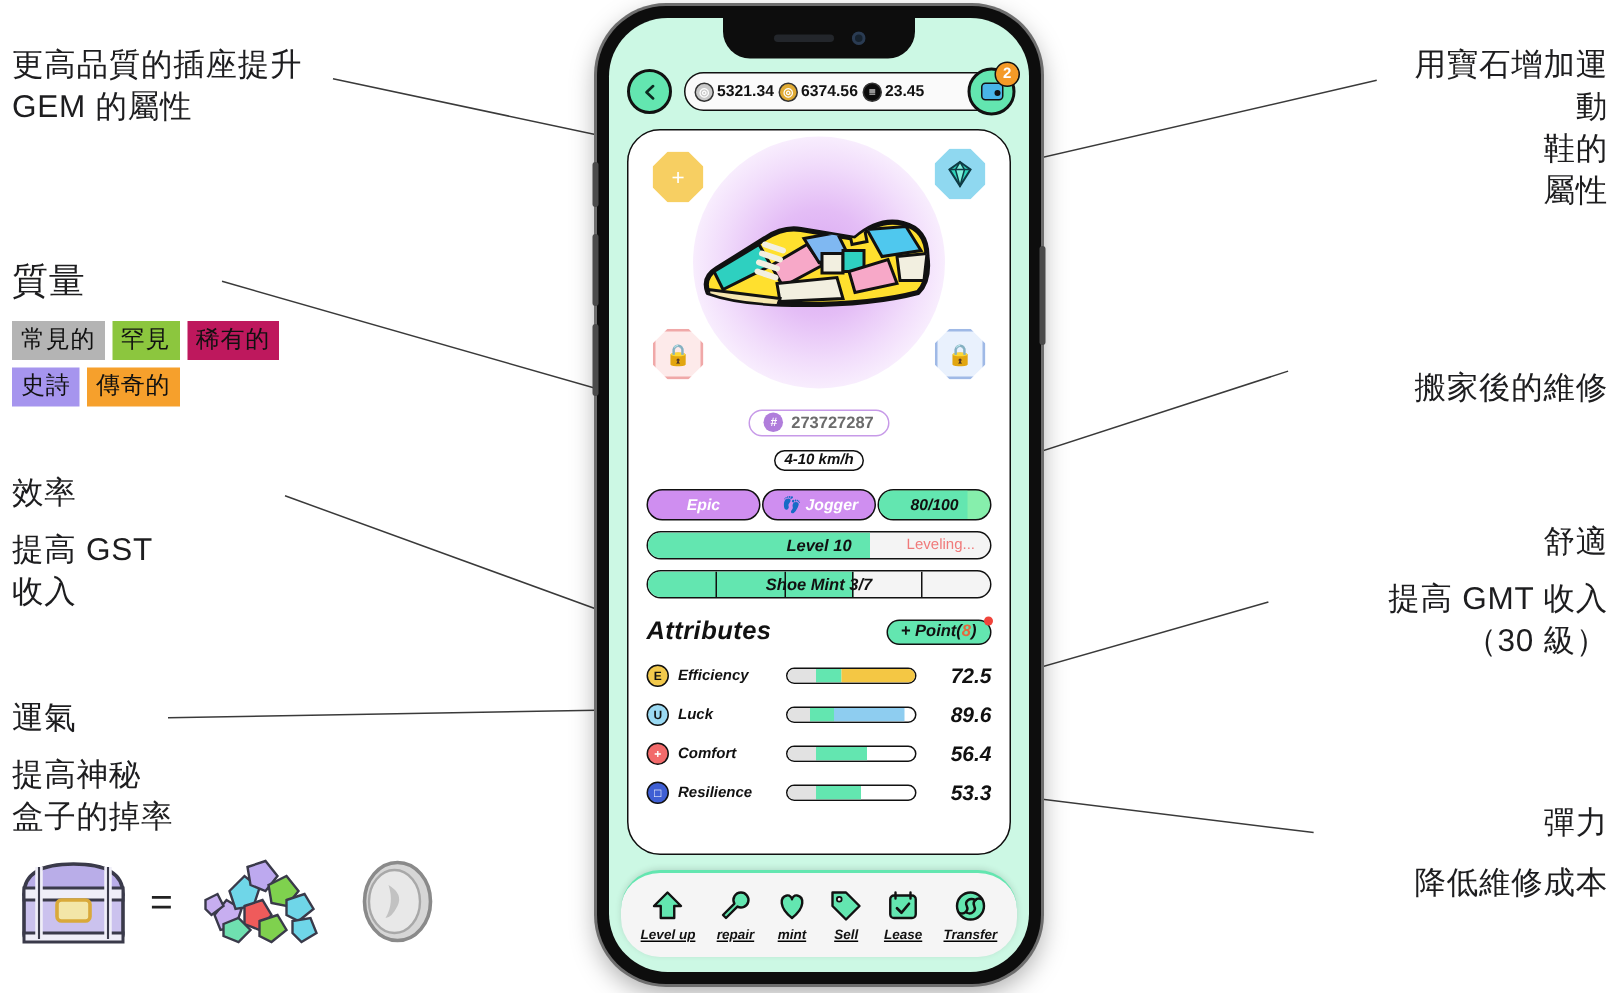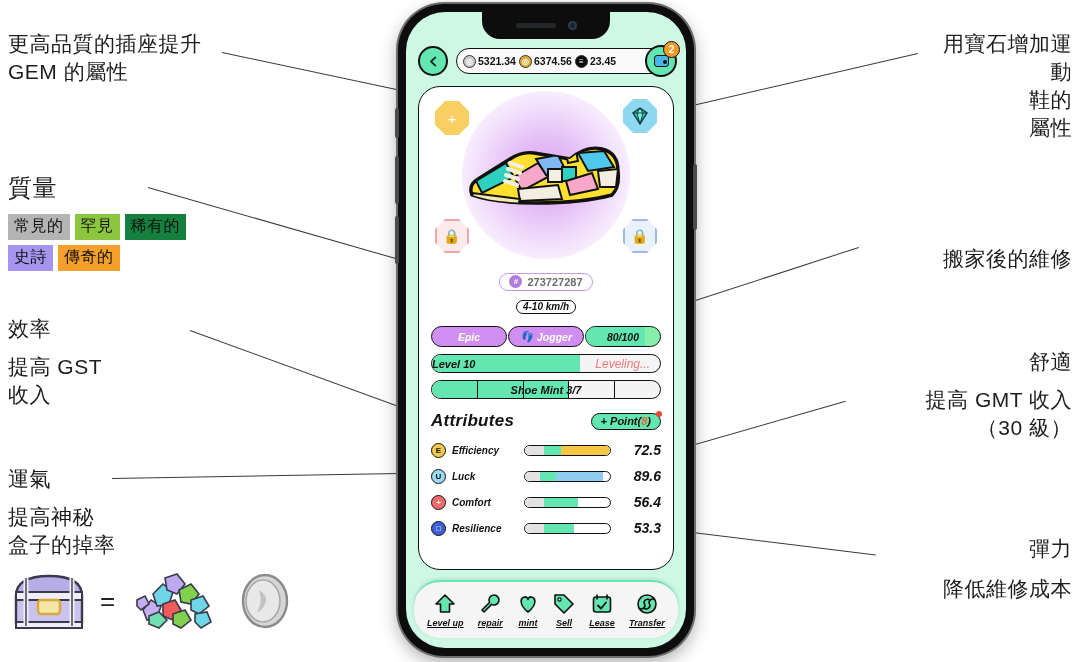--- a/index.html
+++ b/index.html
@@ -132,22 +132,22 @@
   }
   .dur .fill { position: absolute; left: 0; top: 0; bottom: 0; background: #63e6b0; }
   .dur span { position: relative; font-size: 10.5px; font-style: italic; font-weight: 700; color: #111; }
 
   
   .levelbar, .mintbar {
     margin: 7px 12px 0; height: 19px; border-radius: 10px; border: 1.5px solid #111;
     background: #f4f4f4; position: relative; overflow: hidden; display: flex; align-items: center;
   }
   .levelbar .fill { position: absolute; left: 0; top: 0; bottom: 0; background: #63e6b0; }
-  .levelbar .ltxt { position: absolute; left: 0; right: 0; text-align: left; font-size: 11px; font-style: italic; font-weight: 700; color: #111; }
-  .levelbar .lstatus { position: absolute; right: 10px; font-size: 12px; font-style: italic; color: #f07a7a; margin-left: 25px; }
+  .levelbar .ltxt { position: absolute; left: 0; right: 0; text-align: center; font-size: 11px; font-style: italic; font-weight: 700; color: #111; }
+  .levelbar .lstatus { position: absolute; right: 10px; font-size: 10px; color: #f07a7a; margin-left: 25px; }
   .mintbar .segs { position: absolute; inset: 0; display: flex; }
   .mintbar .seg { flex: 1; border-right: 1.5px solid #111; }
   .mintbar .seg:last-child { border-right: 0; }
   .mintbar .seg.on { background: #63e6b0; }
   .mintbar .mtxt { position: absolute; left: 0; right: 0; text-align: center; font-size: 11px; font-style: italic; font-weight: 700; color: #111; }
 
   
   .attrhead { display: flex; align-items: center; justify-content: space-between; padding: 12px 12px 0; }
   .attrhead h2 { font-size: 17px; font-style: italic; font-weight: 800; color: #111; letter-spacing: .3px; }
   .pointbtn {
@@ -186,21 +186,21 @@
     <div>更高品質的插座提升</div>
     <div>GEM 的屬性</div>
   </div>
   <div class="lead" style="left:222px; top:52px; width:218px; transform:rotate(12deg);"></div>
 
   <div class="anno" style="left:8px; top:172px; font-size:24px;">質量</div>
   <div class="lead" style="left:148px; top:187px; width:285px; transform:rotate(16deg);"></div>
   <div class="chips" style="left:8px; top:214px;">
     <span class="chip" style="background:#b4b4b4">常見的</span>
     <span class="chip" style="background:#8cc63e">罕見</span>
-    <span class="chip" style="background:#15803d">稀有的</span>
+    <span class="chip" style="background:#be185d">稀有的</span>
     <span class="chip" style="background:#a695ee">史詩</span>
     <span class="chip" style="background:#f6a02c">傳奇的</span>
   </div>
 
   <div class="anno" style="left:8px; top:315px;">
     <div>效率</div>
     <div style="margin-top:10px">提高 GST</div>
     <div>收入</div>
   </div>
   <div class="lead" style="left:190px; top:330px; width:268px; transform:rotate(20deg);"></div>

